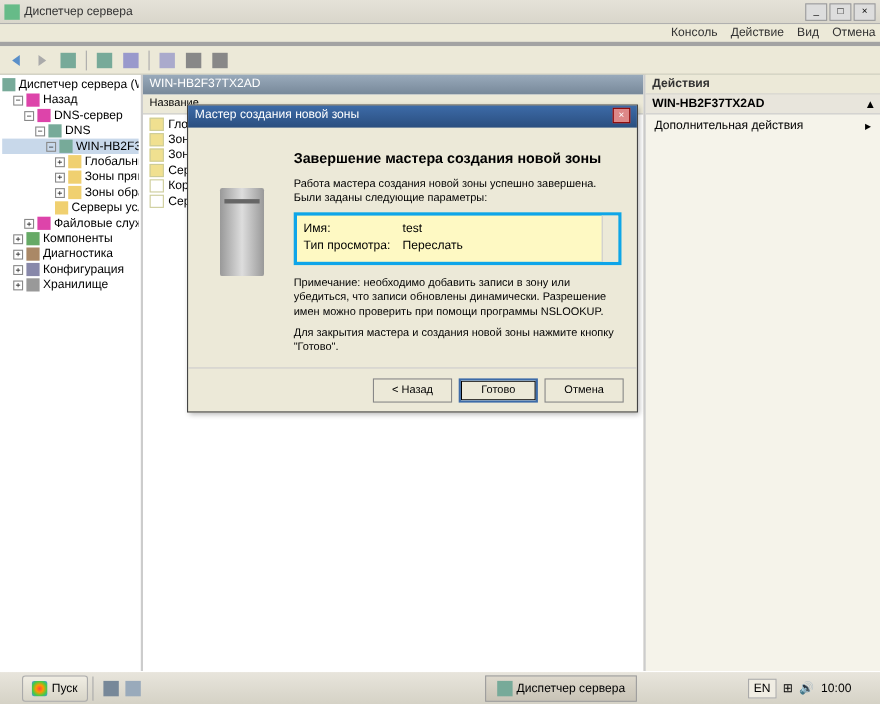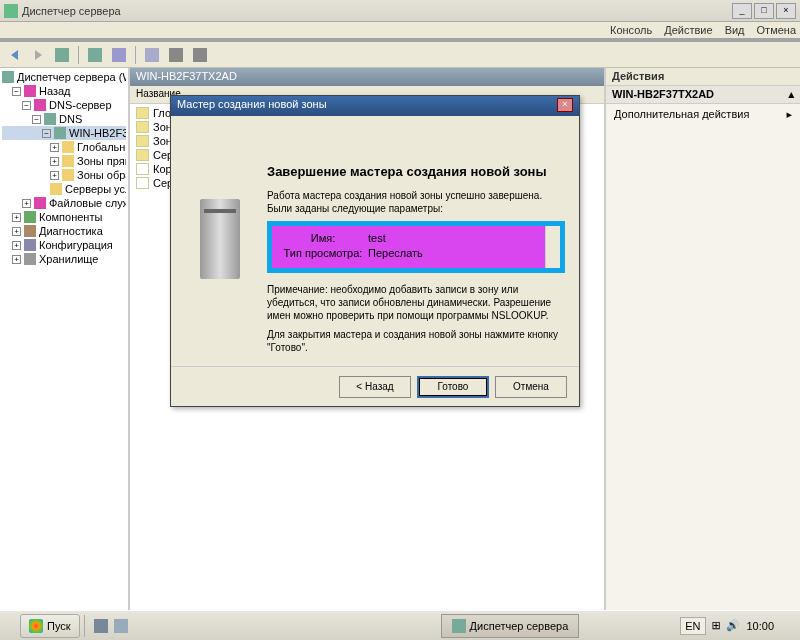--- a/index.html
+++ b/index.html
@@ -34,41 +34,41 @@
 .ind4 { padding-left: 40px; }
 .ind5 { padding-left: 48px; }
 
 .center { flex: 1; background: #fff; display: flex; flex-direction: column; }
 .center-head { height: 18px; background: linear-gradient(#9ab,#789); color: #fff; padding: 2px 6px; font-size: 11px; }
 .col-head { height: 18px; background: #ece9d8; border-bottom: 1px solid #ccc; padding: 2px 6px; font-size: 10px; }
 .list { flex: 1; padding: 2px; }
 .list-row { display: flex; align-items: center; gap: 4px; padding: 1px 4px; font-size: 10px; }
 .lico { width: 13px; height: 12px; background: #f0e090; border: 1px solid #cc9; }
 
-.actions { width: 196px; background: #f5f3ea; border-left: 2px solid #ccc; }
+.actions { width: 215px; background: #f5f3ea; border-left: 2px solid #ccc; }
 .actions-head { height: 18px; background: #ece9d8; border-bottom: 1px solid #ccc; padding: 2px 6px; font-weight: bold; color: #333; }
 .actions-sub { height: 18px; background: #e8e5dc; border-bottom: 1px solid #ccc; padding: 2px 6px; font-size: 10px; font-weight: bold; display:flex; justify-content:space-between; }
 .actions-item { padding: 4px 8px; font-size: 10px; display: flex; justify-content: space-between; }
 
 .hscroll { height: 16px; background: #ece9d8; border-top: 1px solid #ccc; display: flex; align-items: center; }
 .sb-btn { width: 16px; height: 14px; background: #ddd; border: 1px solid #999; }
 .sb-track { flex: 1; height: 14px; background: #f0f0e8; position: relative; }
 .sb-thumb { position: absolute; left: 0; width: 40px; height: 12px; background: #ddd; border: 1px solid #999; top: 0; }
 
 .dialog { position: absolute; left: 170px; top: 95px; width: 410px; background: #ece9d8; border: 1px solid #444; box-shadow: 2px 2px 5px rgba(0,0,0,0.3); }
 .dlg-title { height: 20px; background: linear-gradient(#3d6ba8,#2a4e7f); color: #fff; padding: 2px 6px; display: flex; justify-content: space-between; font-size: 11px; }
 .dlg-close { width: 16px; height: 14px; background: #d88; border: 1px solid #800; text-align: center; line-height: 11px; font-size: 9px; }
-.dlg-body { display: flex; padding: 20px 14px 6px; gap: 12px; margin-top: 28px; }
+.dlg-body { display: flex; padding: 20px 14px 6px; gap: 12px; }
 .dlg-img { width: 70px; height: 150px; display:flex; align-items:center; justify-content:center; }
 .server-img { width: 40px; height: 80px; background: linear-gradient(90deg,#999,#ddd,#999); border-radius: 2px; position:relative; }
 .server-img:before { content:''; position:absolute; top:10px; left:4px; right:4px; height:4px; background:#666; }
 .dlg-content { flex: 1; }
 .dlg-h { font-size: 13px; font-weight: bold; margin-bottom: 10px; }
 .dlg-p { font-size: 10px; margin-bottom: 6px; line-height: 1.3; }
-.dlg-tbl { border: 5px solid #0ea5e9; background: #d946ef; padding: 6px; margin: 6px 0 10px; position:relative;text-align:center; }
+.dlg-tbl { border: 3px solid #0ea5e9; background: #fef9c3; padding: 6px; margin: 6px 0 10px; position:relative; }
 .dlg-tbl-sc { position:absolute; right:0; top:0; bottom:0; width:15px; background:#ece9d8; border-left:1px solid #ccc; }
 .dlg-row { display: flex; font-size: 10px; margin-bottom: 3px; }
 .dlg-k { width: 90px; }
 .dlg-btns { height: 40px; border-top: 1px solid #ccc; display: flex; justify-content: flex-end; align-items: center; padding: 0 12px; gap: 6px; }
 .dlg-btn { width: 72px; height: 22px; background: #ece9d8; border: 1px solid #888; font-size: 10px; }
 .dlg-btn.def { border: 2px solid #3d6ba8; box-shadow: 0 0 0 1px #000 inset; }
 
 .taskbar { position: absolute; bottom: 0; left: 0; right: 0; height: 30px; background: linear-gradient(#e8e5dc,#d5d2c6); border-top: 1px solid #fff; display: flex; align-items: center; padding: 0 20px; }
 .start { height: 24px; padding: 0 8px; background: linear-gradient(#f0ede3,#d8d5c8); border: 1px solid #aaa; border-radius: 3px; display: flex; align-items: center; gap: 4px; }
 .start-ico { width: 14px; height: 14px; background: radial-gradient(#f44,#f90,#4c4,#48f); border-radius: 2px; }

